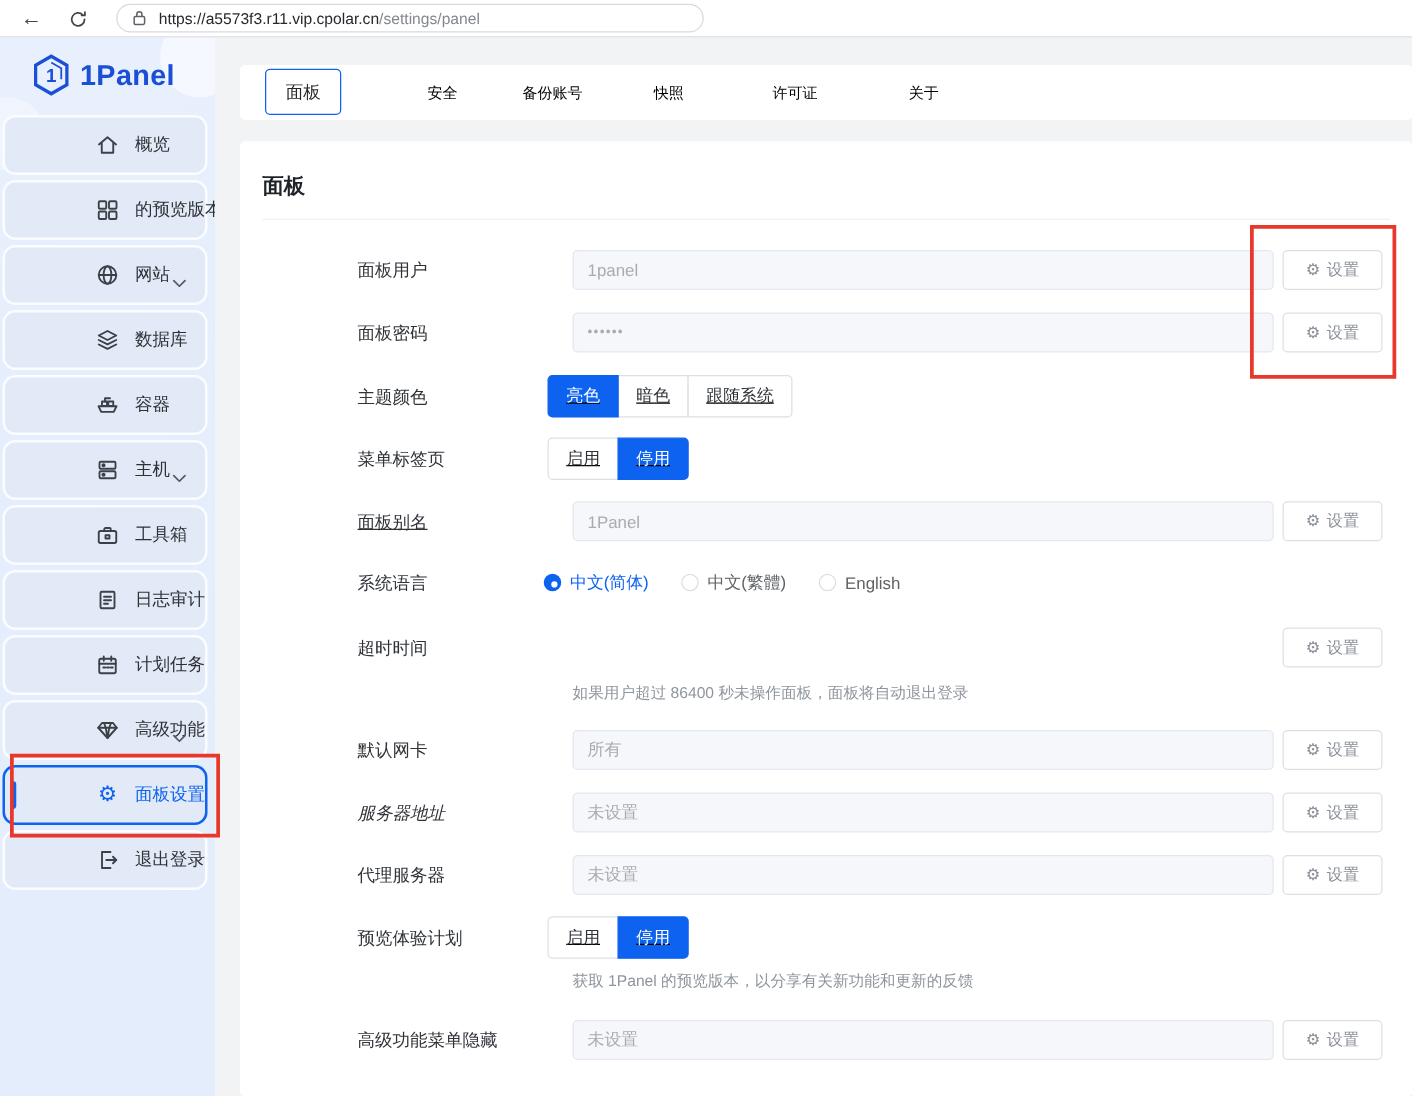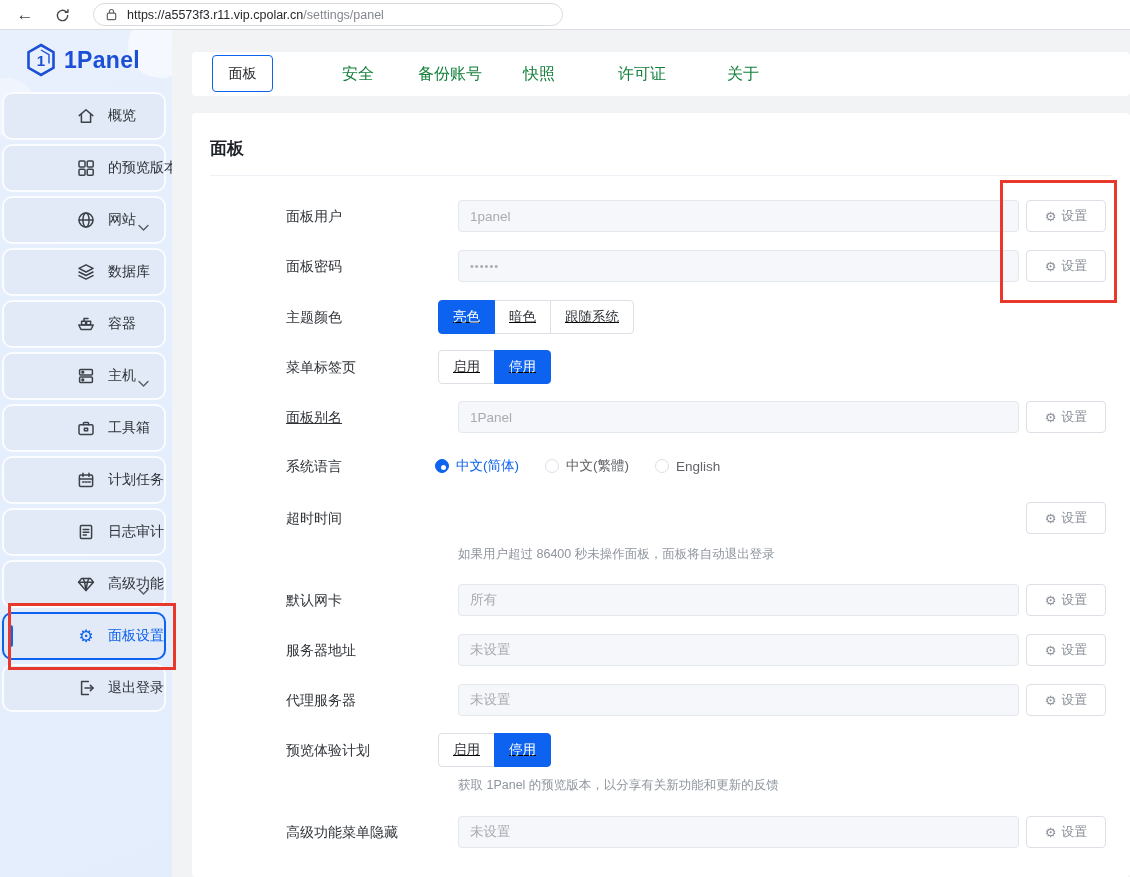--- a/index.html
+++ b/index.html
@@ -40,21 +40,21 @@
   .a-bar { position:absolute; left:8px; top:13px; width:5px; height:22px; border-radius:3px; background:#0d62ef; }
   svg.ic { stroke:#3c4148; fill:none; stroke-width:1.5; stroke-linecap:round; stroke-linejoin:round; }
   .gear-glyph { font-size:17px; color:#0d62ef; line-height:1; font-family:"DejaVu Sans", sans-serif; }
 
   
   .main-bg { position:absolute; left:172px; top:30px; width:958px; height:847px; background:#f2f3f5; }
   .tabcard { position:absolute; left:192px; top:52px; width:938px; height:44px; background:#fff; border-radius:4px; }
   .tab-active { position:absolute; left:20px; top:3px; width:61px; height:37px; border:1.5px solid #0d62ef;
                 border-radius:4px; background:#fff; display:flex; align-items:center; justify-content:center;
                 font-size:14px; color:#24262a; cursor:pointer; }
-  .tab { position:absolute; top:0; height:44px; line-height:44px; font-size:16px; color:#15803d; cursor:pointer; }
+  .tab { position:absolute; top:0; height:44px; line-height:44px; font-size:12px; color:#000000; cursor:pointer; }
 
   .card { position:absolute; left:192px; top:113px; width:938px; height:764px; background:#fff; border-radius:4px; }
   .card-title { position:absolute; left:18px; top:24px; font-size:17px; font-weight:bold; color:#1f2329; }
   .card-div { position:absolute; left:18px; right:18px; top:62px; height:1px; background:#edf0f4; }
 
   .flabel { position:absolute; left:94px; font-size:14px; color:#2f3338; white-space:nowrap; }
   .finput { position:absolute; left:266px; width:561px; height:32px; background:#f5f7fa;
             border:1px solid #e3e7ee; border-radius:4px; color:#a8abb2; font-size:13.5px;
             padding:0 11px; font-family:"Liberation Sans","DejaVu Sans",sans-serif; }
   .setbtn { position:absolute; left:834px; width:80px; height:32px; background:#fff; border:1px solid #dcdfe6;
@@ -201,36 +201,36 @@
               <path d="M7.4 6.8 V5.4 a1 1 0 0 1 1-1 h3.2 a1 1 0 0 1 1 1 V6.8"></path>
               <rect x="8.4" y="10.2" width="3.2" height="2.6"></rect>
             </svg>
         </span>
         <span class="s-lbl">工具箱</span>
       </div>
 
       <div class="s-item">
         <span class="s-ico">
           <svg class="ic" width="20" height="20" viewBox="0 0 20 20">
+              <rect x="4.4" y="3.4" width="11.2" height="13.2" rx="1"></rect>
+              <path d="M7.2 7.4 H12.8 M7.2 10.2 H12.8 M7.2 13 H10.4"></path>
+            </svg>
+        </span>
+        <span class="s-lbl">日志审计</span>
+      </div>
+
+      <div class="s-item">
+        <span class="s-ico">
+          <svg class="ic" width="20" height="20" viewBox="0 0 20 20">
               <rect x="3.4" y="5" width="13.2" height="11.6" rx="1.4"></rect>
               <path d="M7 3.2 V6.6 M13 3.2 V6.6 M3.4 9 H16.6"></path>
               <path d="M6.6 12 H8.2 M9.6 12 H11.2 M12.6 12 H14.2"></path>
             </svg>
         </span>
         <span class="s-lbl">计划任务</span>
-      </div>
-
-      <div class="s-item">
-        <span class="s-ico">
-          <svg class="ic" width="20" height="20" viewBox="0 0 20 20">
-              <rect x="4.4" y="3.4" width="11.2" height="13.2" rx="1"></rect>
-              <path d="M7.2 7.4 H12.8 M7.2 10.2 H12.8 M7.2 13 H10.4"></path>
-            </svg>
-        </span>
-        <span class="s-lbl">日志审计</span>
       </div>
 
       <div class="s-item">
         <span class="s-ico">
           <svg class="ic" width="20" height="20" viewBox="0 0 20 20">
               <path d="M5.6 4.4 H14.4 L17.4 8.2 L10 16.4 L2.6 8.2 Z"></path>
               <path d="M2.6 8.2 H17.4"></path>
               <path d="M7.2 4.4 L8.6 8.2 L10 16.4 L11.4 8.2 L12.8 4.4"></path>
             </svg>
         </span>
@@ -347,21 +347,21 @@
       </div>
     <div class="fhelp" style="top:433px;">如果用户超过 86400 秒未操作面板，面板将自动退出登录</div>
 
     <span class="flabel" style="top:471px;line-height:32px;">默认网卡</span>
     <input class="finput" style="top: 471px;" readonly="" value="所有">
     <div class="setbtn" style="top:471px;">
         <span class="g">⚙</span>
         <span>设置</span>
       </div>
 
-    <span class="flabel" style="top:521px;line-height:32px;">服务器地址</span>
+    <span class="flabel" style="top:521px;line-height:32px;font-style:italic;">服务器地址</span>
     <input class="finput" style="top: 521px;" readonly="" value="未设置">
     <div class="setbtn" style="top:521px;">
         <span class="g">⚙</span>
         <span>设置</span>
       </div>
 
     <span class="flabel" style="top:571px;line-height:32px;">代理服务器</span>
     <input class="finput" style="top: 571px;" readonly="" value="未设置">
     <div class="setbtn" style="top:571px;">
         <span class="g">⚙</span>

